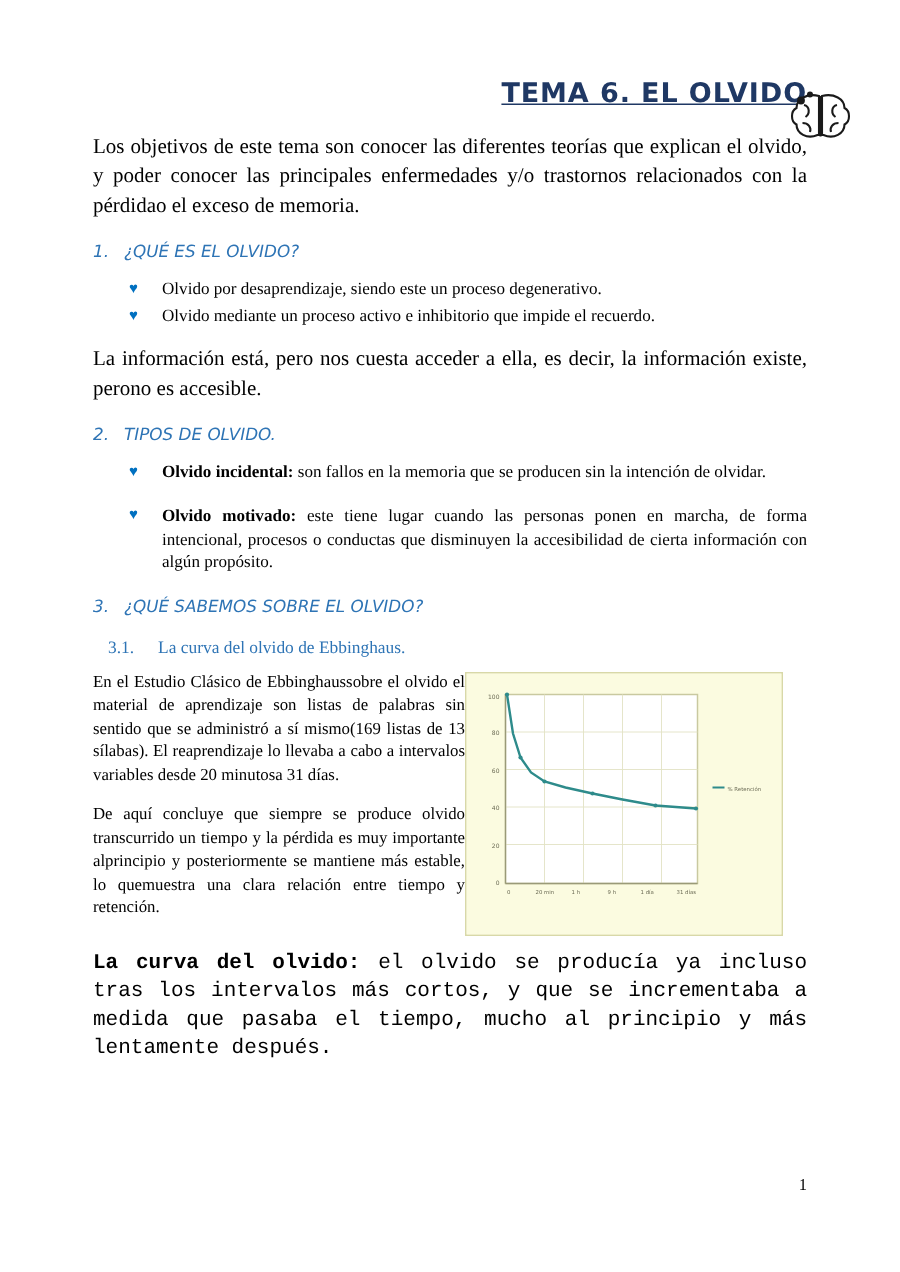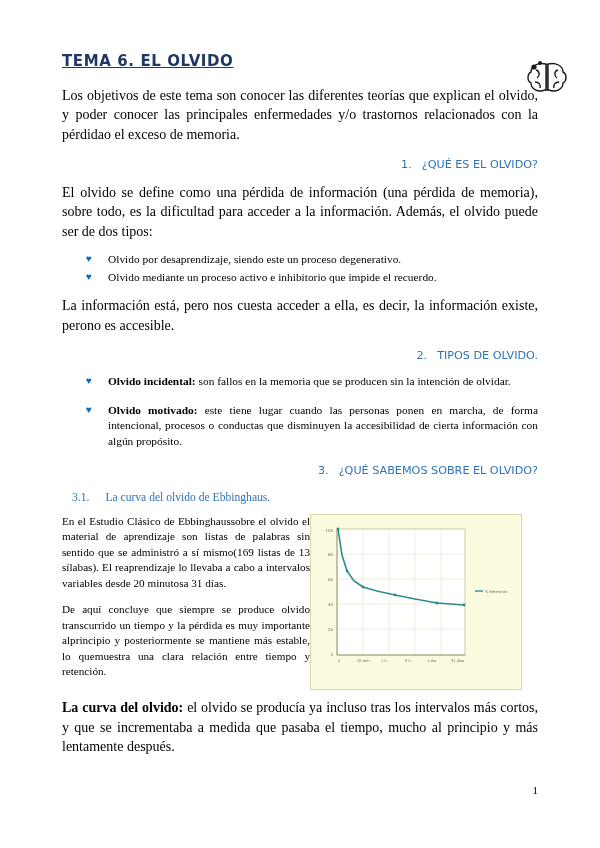--- a/index.html
+++ b/index.html
@@ -21,41 +21,42 @@
   }
   .brain-icon {
     position: absolute;
     top: 58px;
     right: 30px;
     width: 46px;
     height: 40px;
   }
   h1.doc-title {
     font-family: "DejaVu Sans", sans-serif;
-    font-size: 15px;
+    font-size: 18px;
     font-weight: bold;
     letter-spacing: 0.6px;
     color: #1f3864;
-    text-align: left;
+    text-align: right;
     margin: 0 0 16px 0;
     text-decoration: underline;
   }
   p.body-text {
     font-size: 14px;
     line-height: 1.38;
     text-align: justify;
     margin: 0 0 11px 0;
   }
   h2.section {
     font-family: "DejaVu Sans", sans-serif;
     font-size: 11.2px;
     color: #2e74b5;
-    text-align: right;
+    text-align: left;
     font-weight: normal;
     margin: 14px 0 12px 0;
+    font-style: italic;
   }
   h2.section .num { margin-right: 10px; }
   h3.subsection {
     font-family: "Liberation Serif", serif;
     font-size: 11.6px;
     color: #2e74b5;
     font-weight: normal;
     margin: 14px 0 10px 0;
     padding-left: 10px;
   }
@@ -102,21 +103,21 @@
     position: relative;
     flex: none;
   }
   .chart-box svg { display: block; }
   .page-number {
     position: absolute;
     right: 62px;
     bottom: 52px;
     font-size: 11px;
   }
-  .tail-text { margin-top: 4px; }
+  .tail-text { margin-top: 4px; font-family: Liberation Mono, monospace; }
 </style>
 </head>
 <body>
 
 <div class="page">
 
   <div class="brain-icon">
     <svg width="46" height="40" viewBox="0 0 46 40">
       <g stroke="#1a1a1a" stroke-width="1.4" fill="none">
         <path d="M22 6 C14 4 7 8 7 14 C3 16 3 23 7 25 C7 31 14 35 21 32 L22 32 Z" fill="#ffffff"></path>
@@ -133,21 +134,20 @@
   </div>
 
   <h1 class="doc-title">TEMA 6. EL OLVIDO</h1>
 
   <p class="body-text">Los objetivos de este tema son conocer las diferentes teorías que explican el olvido, y poder conocer las principales enfermedades y/o trastornos relacionados con la pérdidao el exceso de memoria.</p>
 
   <h2 class="section">
     <span class="num">1.</span><span>¿QUÉ ES EL OLVIDO?</span>
   </h2>
 
-  <p class="body-text">El olvido se define como una pérdida de información (una pérdida de memoria), sobre todo, es la dificultad para acceder a la información. Además, el olvido puede ser de dos tipos:</p>
 
   <ul class="heart-list">
     <li>
       <span class="bullet">♥</span>
       <span>Olvido por desaprendizaje, siendo este un proceso degenerativo.</span>
     </li>
     <li>
       <span class="bullet">♥</span>
       <span>Olvido mediante un proceso activo e inhibitorio que impide el recuerdo.</span>
     </li>

